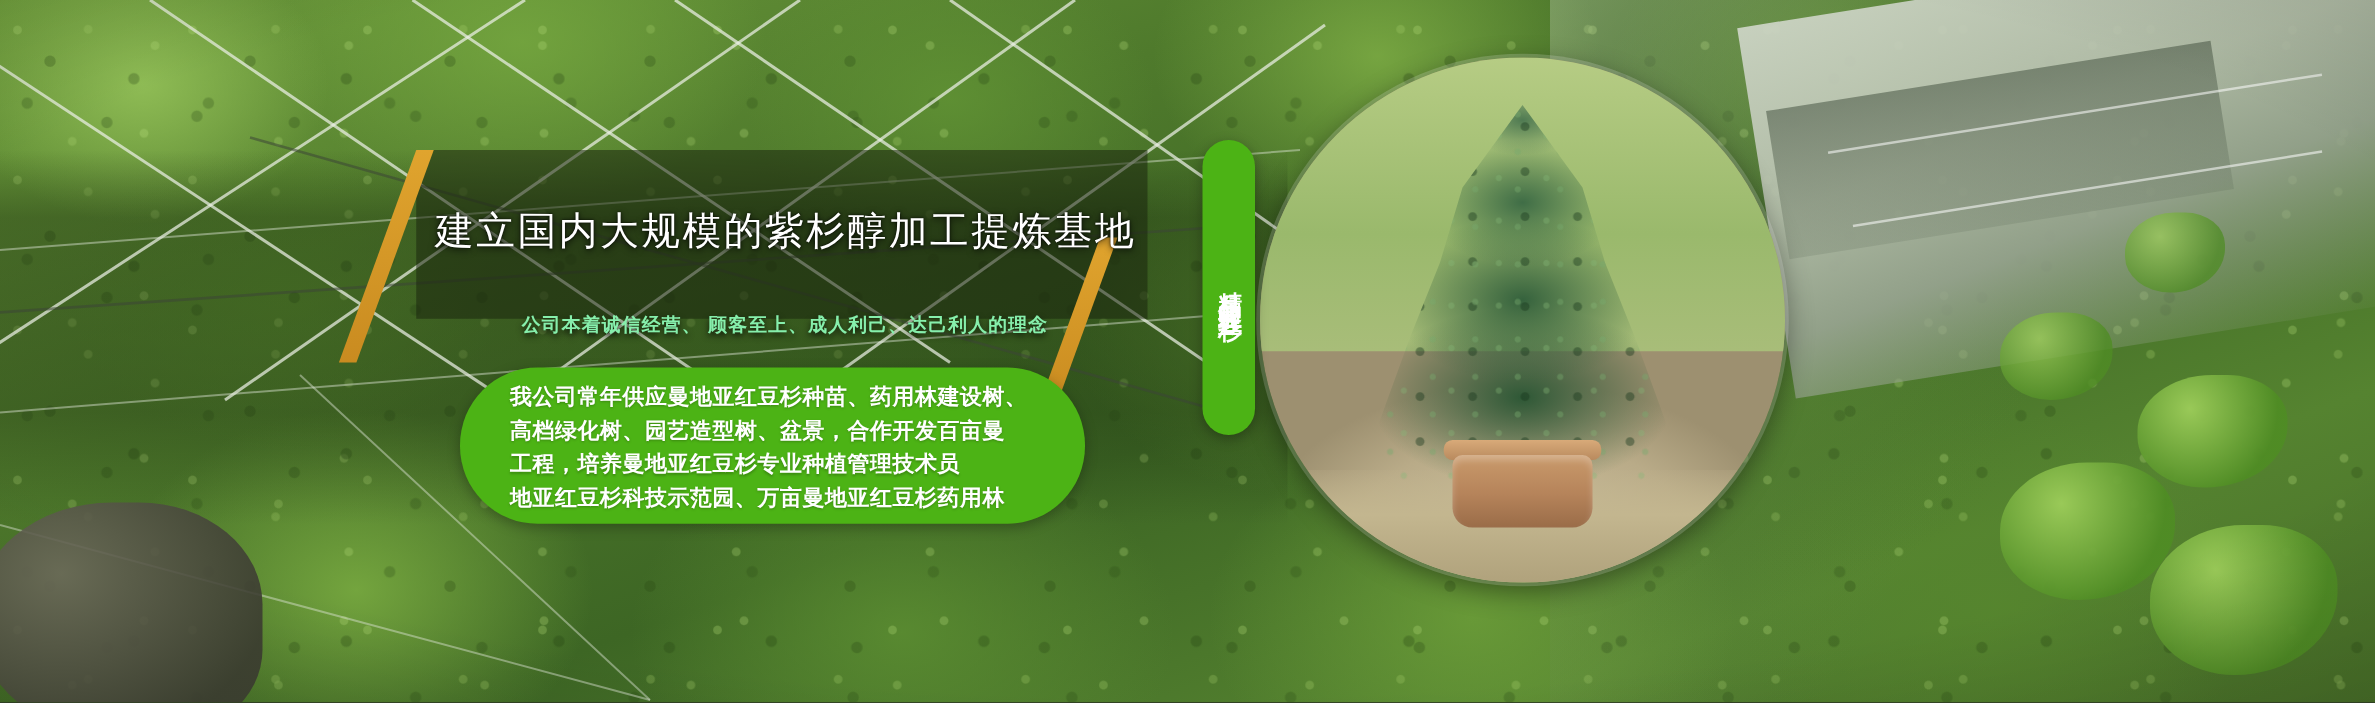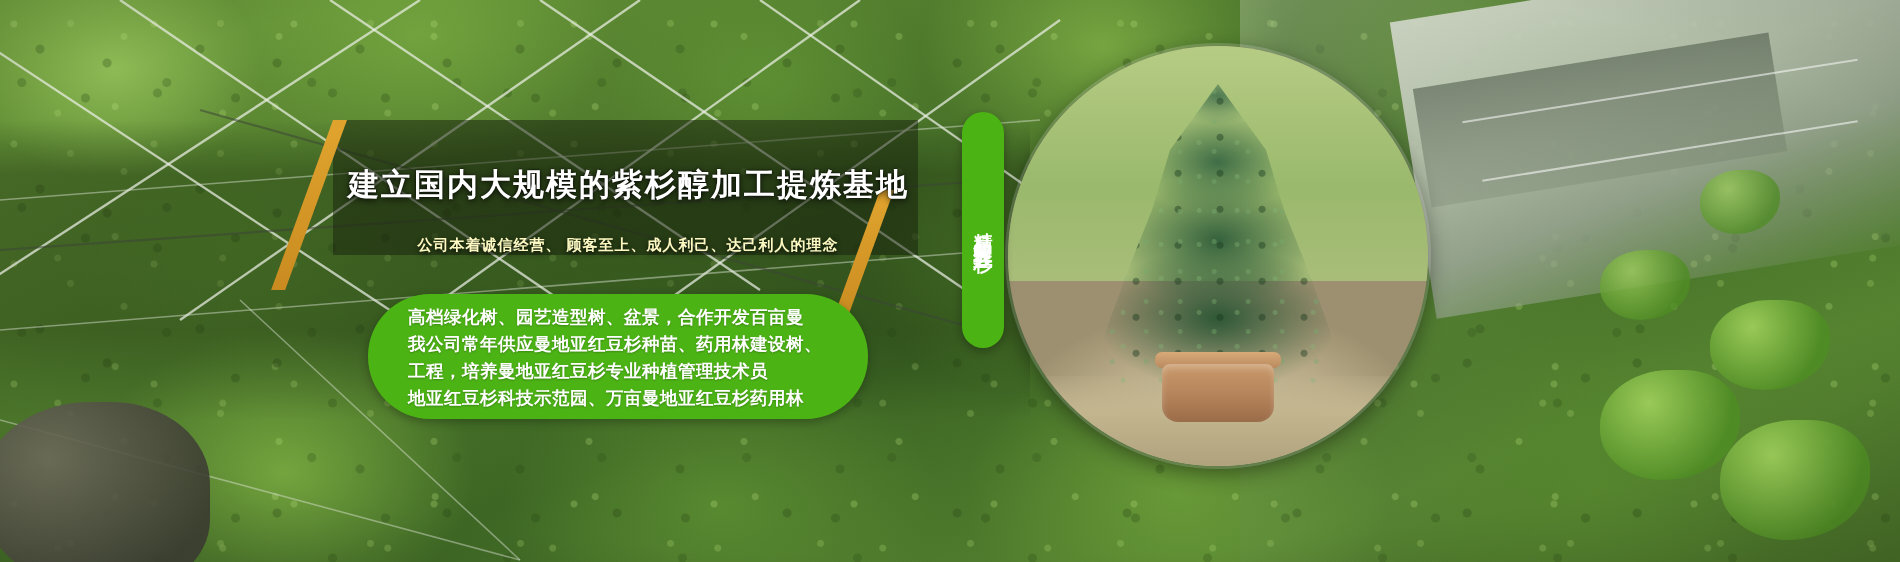--- a/index.html
+++ b/index.html
@@ -75,25 +75,25 @@
 
   
   .plate{position:absolute;left:333px;top:120px;width:585px;height:135px;
     background:rgba(24,34,14,.52);}
   .plate-bar-l{position:absolute;left:333px;top:120px;width:14px;height:170px;
     background:linear-gradient(180deg,#e0a42e,#c98b20);transform:skewX(-20deg);transform-origin:top left;}
   .plate-bar-r{position:absolute;left:880px;top:190px;width:14px;height:135px;
     background:linear-gradient(180deg,#e0a42e,#c98b20);transform:skewX(-20deg);transform-origin:top left;}
 
   .headline{position:absolute;left:348px;top:164px;width:560px;text-align:center;
-    color:#ffffff;font-size:31px;font-weight:bold;letter-spacing:2px;
+    color:#ffffff;font-size:31px;font-weight:normal;letter-spacing:2px;
     text-shadow:0 2px 6px rgba(0,0,0,.75),0 0 2px rgba(0,0,0,.9);
     white-space:nowrap;}
-  .subline{position:absolute;left:348px;top:236px;width:560px;text-align:center;
-    color:#fef9c3;font-size:15px;font-weight:bold;letter-spacing:1px;
+  .subline{position:absolute;left:348px;top:251px;width:560px;text-align:center;
+    color:#86efac;font-size:15px;font-weight:bold;letter-spacing:1px;
     text-shadow:0 2px 5px rgba(0,0,0,.8);white-space:nowrap;}
 
   
   .greenbox{position:absolute;left:368px;top:294px;width:500px;height:125px;
     border-radius:62px;background:#4cb315;box-shadow:0 3px 10px rgba(0,0,0,.28);}
   .greenbox-text{position:absolute;left:408px;top:304px;width:440px;
     color:#ffffff;font-size:17.5px;font-weight:bold;line-height:27px;letter-spacing:.5px;
     text-shadow:0 1px 2px rgba(0,0,0,.25);}
   .greenbox-text div{white-space:nowrap;}
 
@@ -180,22 +180,22 @@
 
   <div class="plate"></div>
   <div class="plate-bar-l"></div>
   <div class="plate-bar-r"></div>
 
   <div class="headline">建立国内大规模的紫杉醇加工提炼基地</div>
   <div class="subline">公司本着诚信经营、 顾客至上、成人利己、达己利人的理念</div>
 
   <div class="greenbox"></div>
   <div class="greenbox-text">
+    <div>我公司常年供应曼地亚红豆杉种苗、药用林建设树、</div>
     <div>高档绿化树、园艺造型树、盆景，合作开发百亩曼</div>
-    <div>我公司常年供应曼地亚红豆杉种苗、药用林建设树、</div>
     <div>工程，培养曼地亚红豆杉专业种植管理技术员</div>
     <div>地亚红豆杉科技示范园、万亩曼地亚红豆杉药用林</div>
   </div>
 
   <div class="circle-photo">
     <div class="cp-sky"></div>
     <div class="cp-ground"></div>
     <div class="cp-bush">
       <div class="cp-bush-tex"></div>
     </div>

